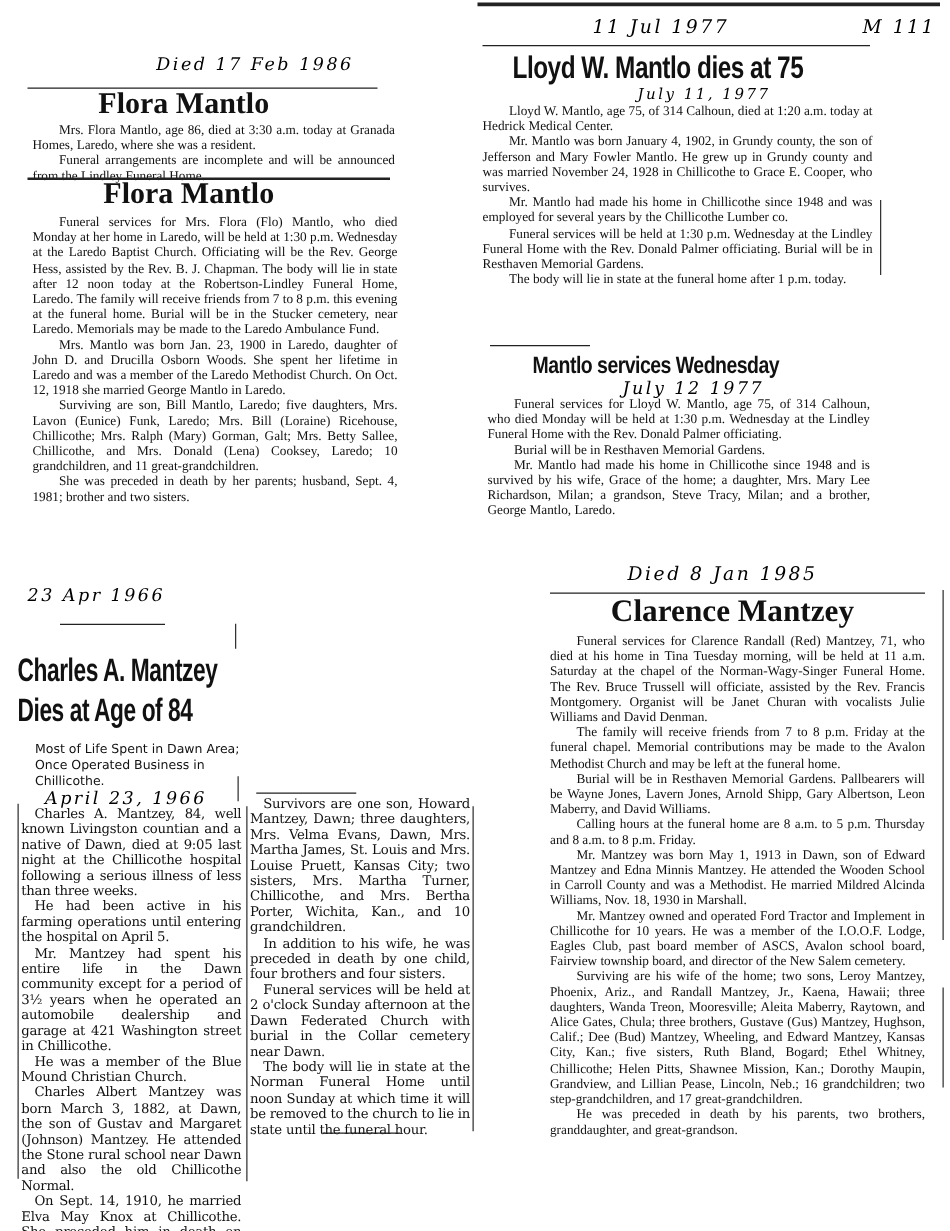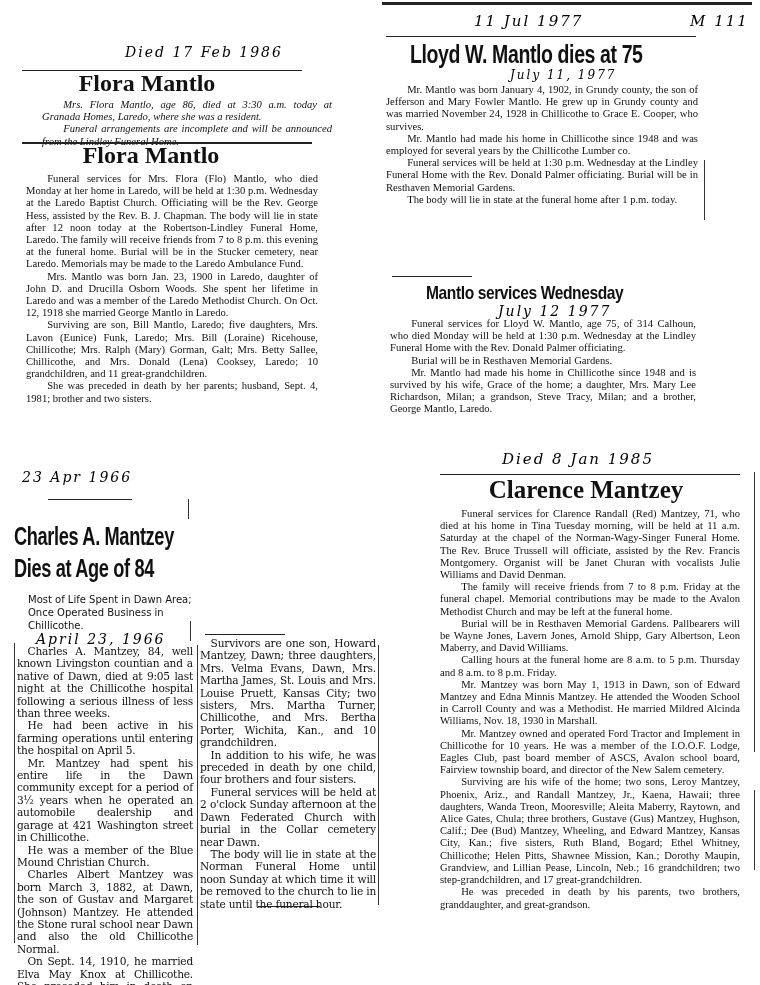--- a/index.html
+++ b/index.html
@@ -16,21 +16,21 @@
   .body-old { font-size:10.6px; line-height:12.4px; font-family:"DejaVu Serif", serif; letter-spacing:-0.2px; }
   .body-old p { text-indent:1em; }
 </style>
 </head>
 <body>
 
 <div class="clip" style="left:22px; top:40px; width:296px;">
   <div class="hand" style="left:62px; top:4px; font-size:14px;margin-left:41px;">Died 17 Feb 1986</div>
   <div class="rule" style="left:0; top:30px; width:280px; border-top-width:1px;"></div>
   <h2 class="hd-serif" style="position:absolute; left:0; top:30px; width:250px; font-size:24px;">Flora Mantlo</h2>
-  <div class="body" style="position:absolute; left:20px; top:59px; width:290px;font-style:italic;">
+  <div class="body" style="position:absolute; left:4px; top:59px; width:290px;">
     <p>Mrs. Flora Mantlo, age 86, died at 3:30 a.m. today at Granada Homes, Laredo, where she was a resident.</p>
     <p>Funeral arrangements are incomplete and will be announced from the Lindley Funeral Home.</p>
   </div>
   <div class="rule" style="left:0; top:102px; width:290px;"></div>
 </div>
 
 <div class="clip" style="left:26px; top:142px; width:292px;">
   <h2 class="hd-serif" style="width:250px; font-size:24px; line-height:26px;">Flora Mantlo</h2>
   <div class="body" style="margin-top:5px;">
     <p>Funeral services for Mrs. Flora (Flo) Mantlo, who died Monday at her home in Laredo, will be held at 1:30 p.m. Wednesday at the Laredo Baptist Church. Officiating will be the Rev. George Hess, assisted by the Rev. B. J. Chapman. The body will lie in state after 12 noon today at the Robertson-Lindley Funeral Home, Laredo. The family will receive friends from 7 to 8 p.m. this evening at the funeral home. Burial will be in the Stucker cemetery, near Laredo. Memorials may be made to the Laredo Ambulance Fund.</p>
@@ -41,20 +41,21 @@
 </div>
 
 <div class="clip" style="left:382px; top:0; width:378px; height:275px;">
   <div class="rule" style="left:0; top:2px; width:370px; border-top-width:3px;"></div>
   <div class="hand" style="left:92px; top:12px; font-size:15px;">11 Jul 1977</div>
   <div class="hand" style="left:308px; top:12px; font-size:15px;">M 111</div>
   <div class="rule" style="left:4px; top:36px; width:310px; border-top-width:1px;"></div>
   <h2 class="hd-cond" style="position:absolute; left:28px; top:40px; font-size:25px; transform:scaleX(0.78); white-space:nowrap;">Lloyd W. Mantlo dies at 75</h2>
   <div class="hand" style="left:128px; top:68px; font-size:12px;">July 11, 1977</div>
   <div class="body" style="position:absolute; left:4px; top:84px; width:312px;">
+    <p>Lloyd W. Mantlo, age 75, of 314 Calhoun, died at 1:20 a.m. today at Hedrick Medical Center.</p>
     <p>Mr. Mantlo was born January 4, 1902, in Grundy county, the son of Jefferson and Mary Fowler Mantlo. He grew up in Grundy county and was married November 24, 1928 in Chillicothe to Grace E. Cooper, who survives.</p>
     <p>Mr. Mantlo had made his home in Chillicothe since 1948 and was employed for several years by the Chillicothe Lumber co.</p>
     <p>Funeral services will be held at 1:30 p.m. Wednesday at the Lindley Funeral Home with the Rev. Donald Palmer officiating. Burial will be in Resthaven Memorial Gardens.</p>
     <p>The body will lie in state at the funeral home after 1 p.m. today.</p>
   </div>
   <div class="vrule" style="left:322px; top:160px; height:60px;"></div>
 </div>
 
 <div class="clip" style="left:390px; top:276px; width:320px;">
   <div class="rule" style="left:2px; top:0; width:80px; border-top-width:1px;"></div>

